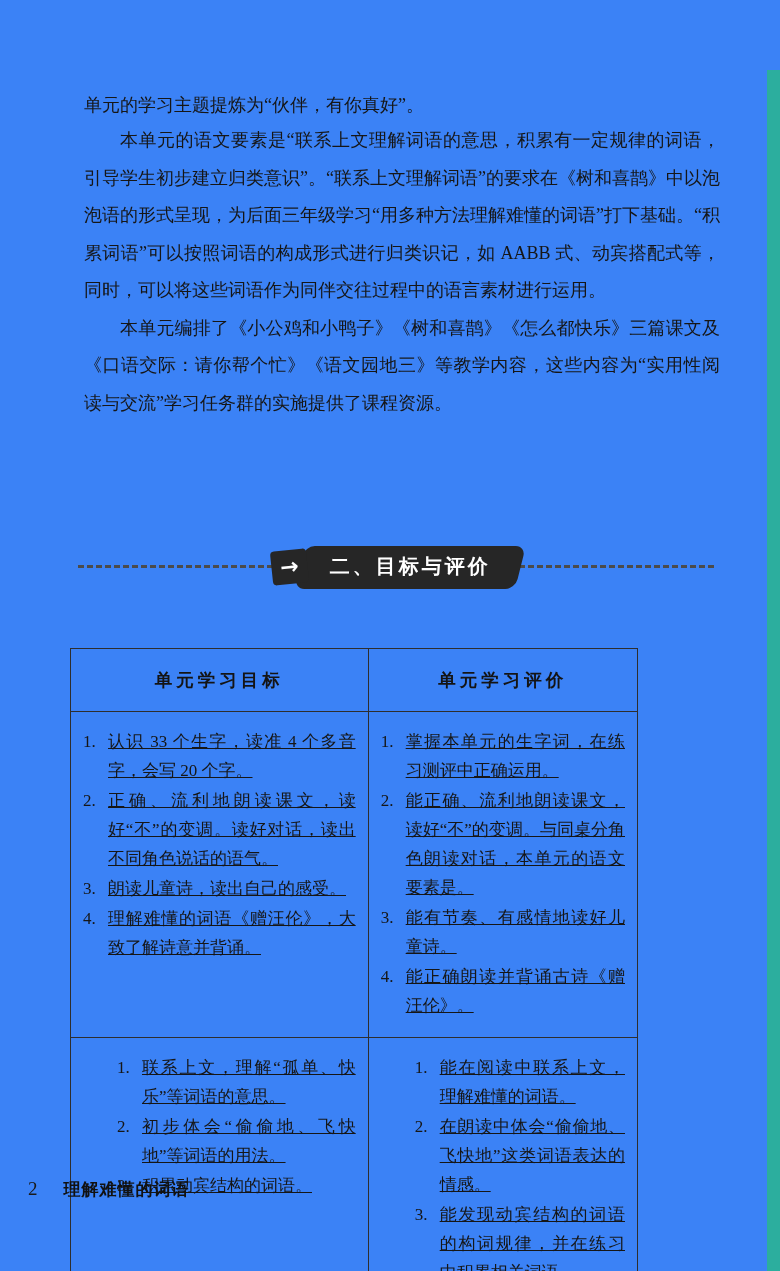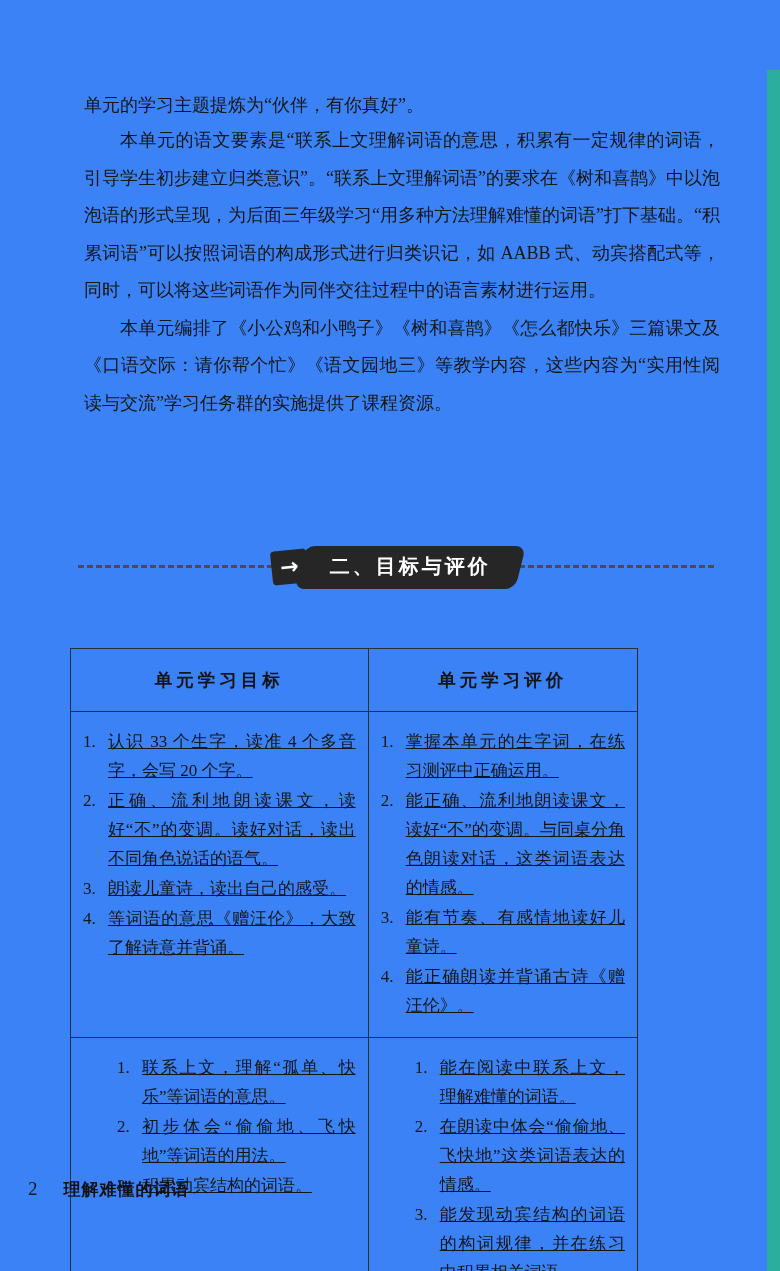--- a/index.html
+++ b/index.html
@@ -108,27 +108,27 @@
         <th>单元学习评价</th>
       </tr>
     </thead>
     <tbody>
       <tr class="row1">
         <td>
           <ol class="obj-list">
               <li>认识 33 个生字，读准 4 个多音字，会写 20 个字。</li>
               <li>正确、流利地朗读课文，读好“不”的变调。读好对话，读出不同角色说话的语气。</li>
               <li>朗读儿童诗，读出自己的感受。</li>
-              <li>等词语的意思《赠汪伦》，大致了解诗意并背诵。</li>
+              <li>理解难懂的词语《赠汪伦》，大致了解诗意并背诵。</li>
             </ol>
         </td>
         <td>
           <ol class="obj-list">
               <li>掌握本单元的生字词，在练习测评中正确运用。</li>
-              <li>能正确、流利地朗读课文，读好“不”的变调。与同桌分角色朗读对话，这类词语表达的情感。</li>
+              <li>能正确、流利地朗读课文，读好“不”的变调。与同桌分角色朗读对话，本单元的语文要素是。</li>
               <li>能有节奏、有感情地读好儿童诗。</li>
               <li>能正确朗读并背诵古诗《赠汪伦》。</li>
             </ol>
         </td>
       </tr>
       <tr class="row2">
         <td>
           <ol class="obj-list">
               <li>联系上文，理解“孤单、快乐”等词语的意思。</li>
               <li>初步体会“偷偷地、飞快地”等词语的用法。</li>

